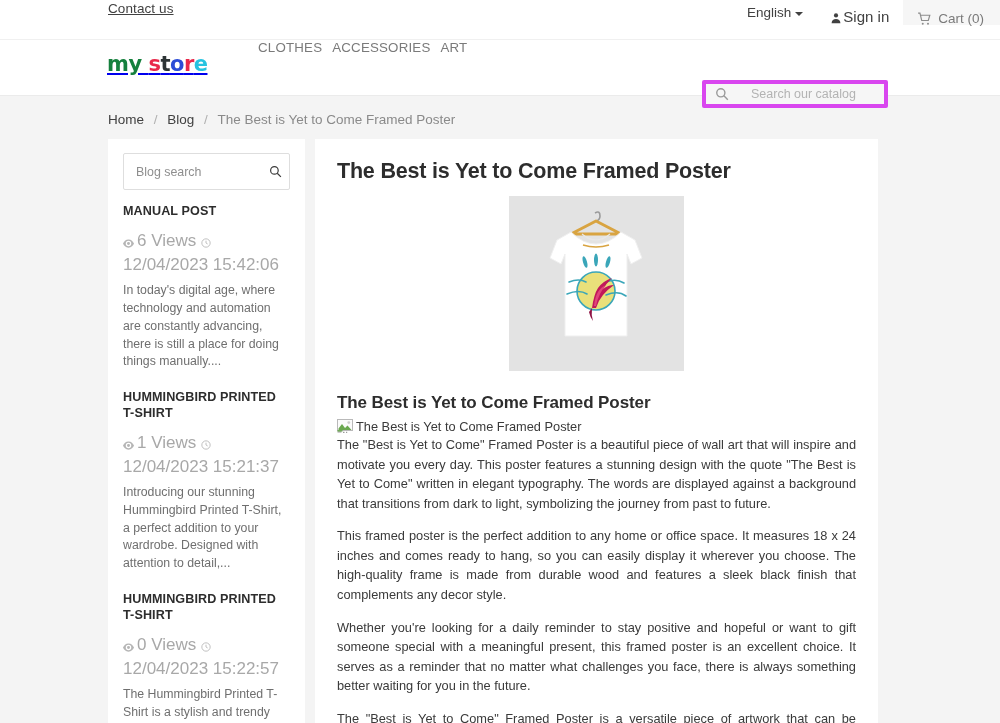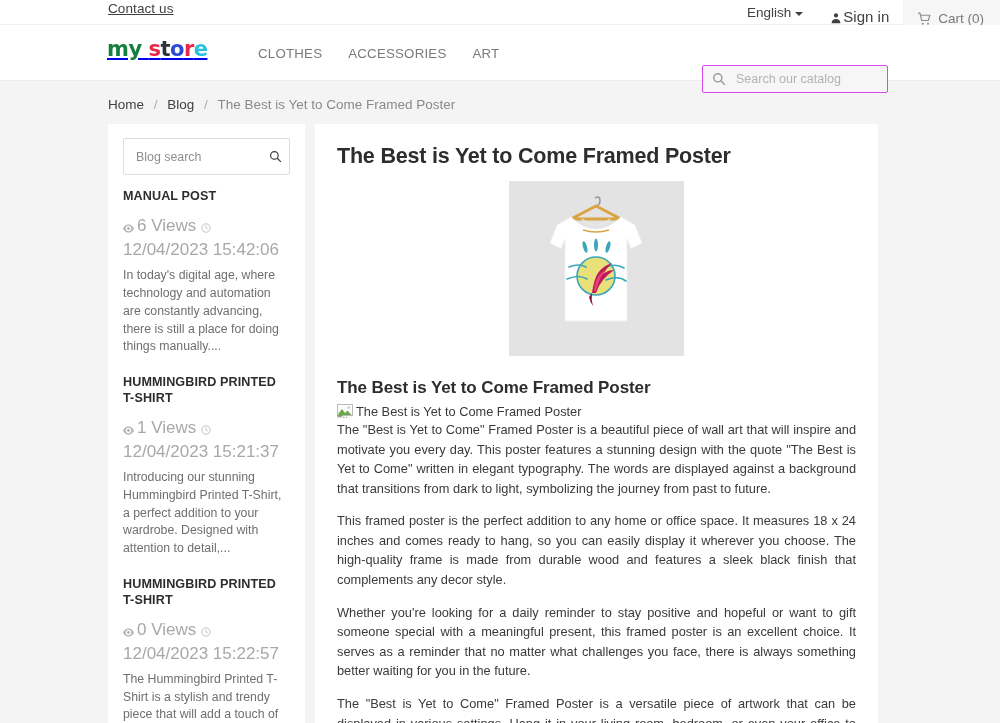--- a/index.html
+++ b/index.html
@@ -8,21 +8,21 @@
     width: 1000px; height: 723px;
     background: #f4f4f4;
     font-family: "Liberation Sans", sans-serif;
     color: #414141;
     overflow: hidden;
   }
 
   
   .header-top {
     background: #fff;
-    height: 25px;
+    height: 40px;
     position: relative;
     border-bottom: 1px solid #f0f0f0;
   }
   .contact-link {
     position: absolute;
     left: 108px; top: 1px;
     font-size: 13.5px;
     color: #414141;
     letter-spacing: .1px;
   }
@@ -93,41 +93,41 @@
   .logo .c3 { color: #2d3436; }
   .logo .c4 { color: #2b4bd6; }
   .logo .c5 { color: #e8284a; }
   .logo .c6 { color: #25c3e0; }
 
   .mainmenu {
     position: absolute;
     left: 258px; top: 0;
     height: 56px;
     display: flex;
-    align-items: center;
-    gap: 26px;
+    align-items: flex-start;
+    gap: 10px;
   }
   .mainmenu a {
     font-size: 13.3px;
     color: #7a7a7a;
     text-decoration: none;
     letter-spacing: .2px;
   }
 
   .searchbar {
     position: absolute;
     right: 112px; top: 40px;
     width: 186px; height: 28px;
     background: #f6f6f6;
-    border: 1px solid #d946ef;
+    border: 4px solid #d946ef;
     border-radius: 2px;
     display: flex;
     align-items: center;
     padding-left: 9px;
-    gap: 8px;
+    gap: 20px;
   }
   .searchbar input {
     border: 0; outline: 0;
     background: transparent;
     font-family: "Liberation Sans", sans-serif;
     font-size: 12.5px;
     color: #999;
     width: 150px;
   }
   .searchbar input::placeholder { color: #b3b3b3; }

